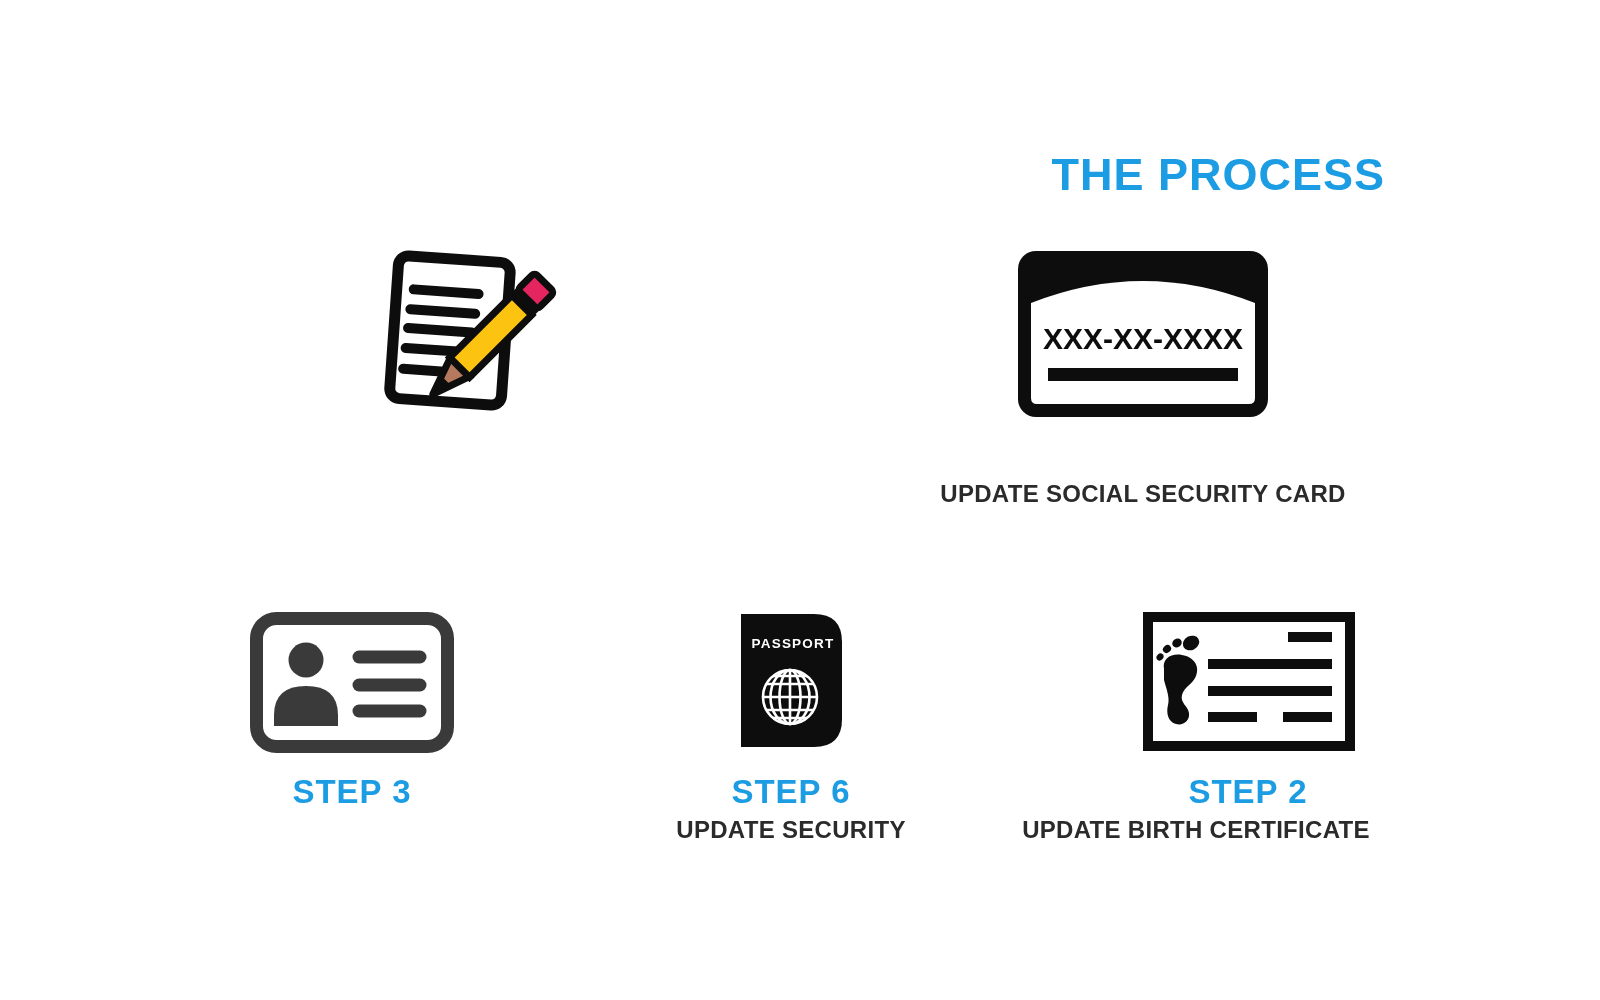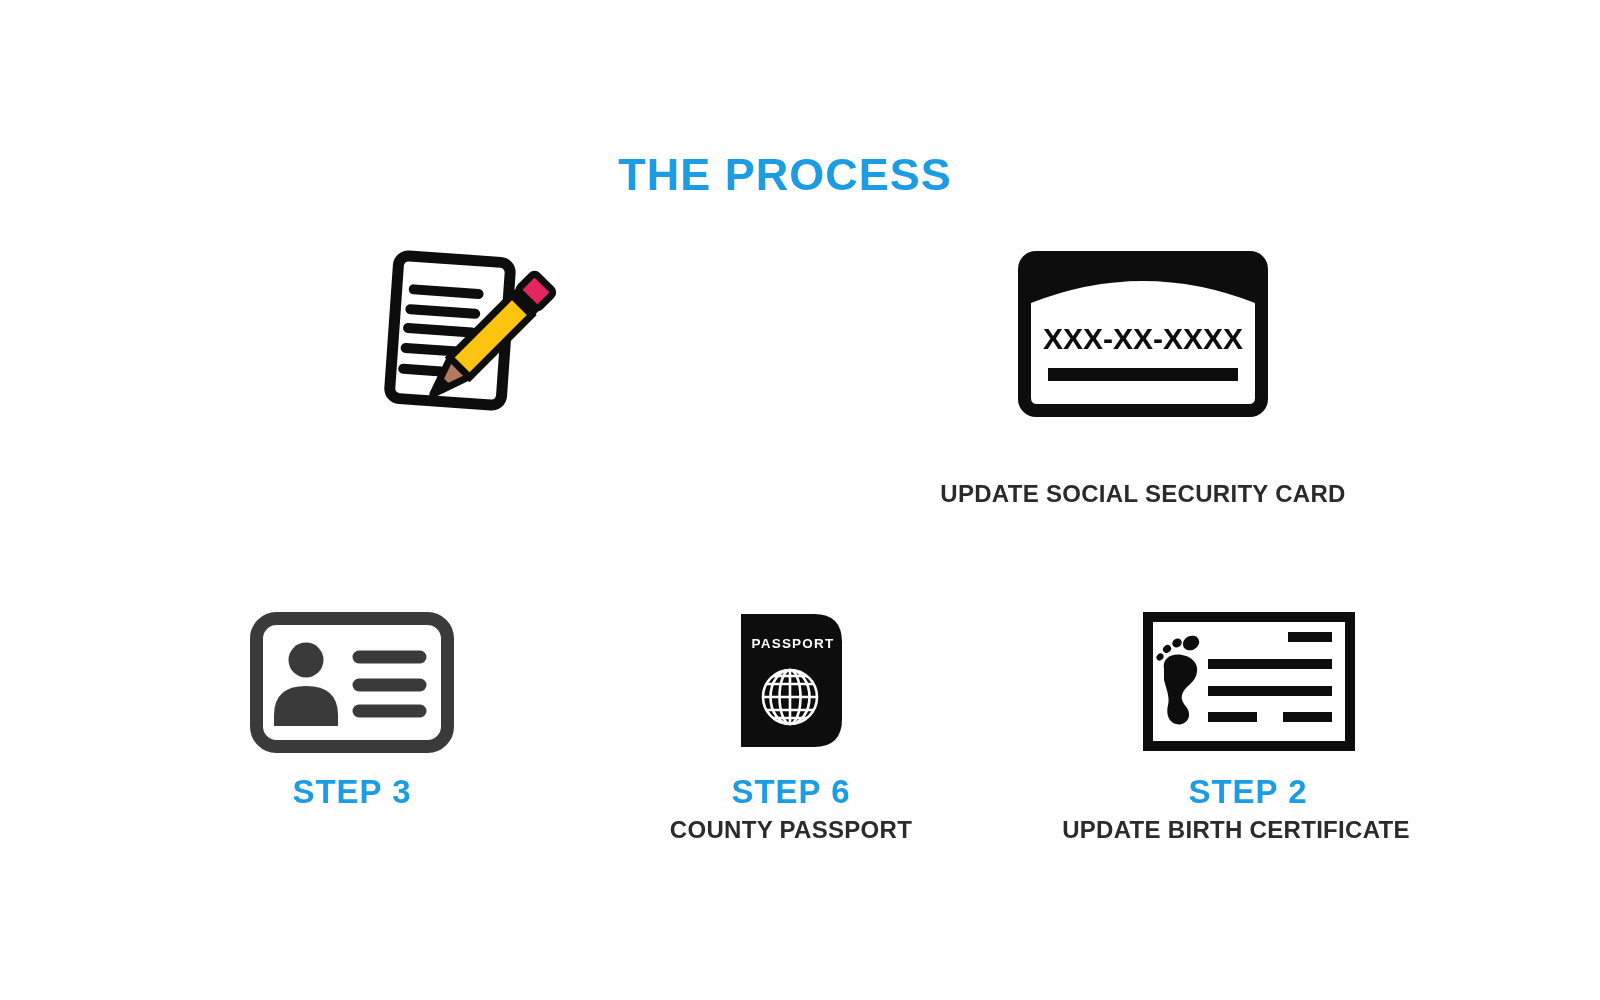--- a/index.html
+++ b/index.html
@@ -2,21 +2,21 @@
 <html><head>
 <meta charset="utf-8">
 <style>
   html,body { margin:0; padding:0; background:#ffffff; }
   .canvas {
     position:relative; width:1600px; height:1000px; background:#ffffff;
     font-family:"Liberation Sans", sans-serif; overflow:hidden;
   }
   .title {
     position:absolute; top:152px; left:185px; width:1200px; margin:0;
-    text-align:center; font-size:45px; font-weight:bold; letter-spacing:1px;
+    text-align:right; font-size:45px; font-weight:bold; letter-spacing:1px;
     color:#1b9ce3; line-height:1;
   }
   .step-label {
     position:absolute; width:460px; text-align:center; line-height:1;
     font-size:33px; font-weight:bold; letter-spacing:1px; color:#1b9ce3;
   }
   .step-desc {
     position:absolute; width:560px; text-align:center; line-height:1;
     font-size:24px; font-weight:bold; letter-spacing:0.3px; color:#2b2b2b;
   }
@@ -29,21 +29,21 @@
 
   .l1 { left:207px;  top:438px; }
   .d1 { left:157px;  top:482px; }
   .l2 { left:913px;  top:438px; }
   .d2 { left:863px;  top:482px; }
   .l3 { left:122px;  top:775px; }
   .d3 { left:72px;   top:818px; }
   .l4 { left:561px;  top:775px; }
   .d4 { left:511px;  top:818px; }
   .l5 { left:1018px; top:775px; }
-  .d5 { left:956px;  top:818px; }
+  .d5 { left:916px;  top:818px; }
   svg text { font-family:"Liberation Sans", sans-serif; }
 </style>
 </head>
 <body>
 
 <div class="canvas">
 
   <h1 class="title">THE PROCESS</h1>
 
   <svg class="icon icon1" width="212" height="200" viewBox="0 0 212 200">
@@ -117,18 +117,18 @@
       </g>
     </g>
   </svg>
 
 
   <div class="step-desc  d2">UPDATE SOCIAL SECURITY CARD</div>
 
   <div class="step-label l3">STEP 3</div>
 
   <div class="step-label l4">STEP 6</div>
-  <div class="step-desc  d4">COUNTY PASSPORT</div>
+  <div class="step-desc  d4">UPDATE SECURITY</div>
 
   <div class="step-label l5">STEP 2</div>
   <div class="step-desc  d5">UPDATE BIRTH CERTIFICATE</div>
 
 </div>
 
 </body></html>

